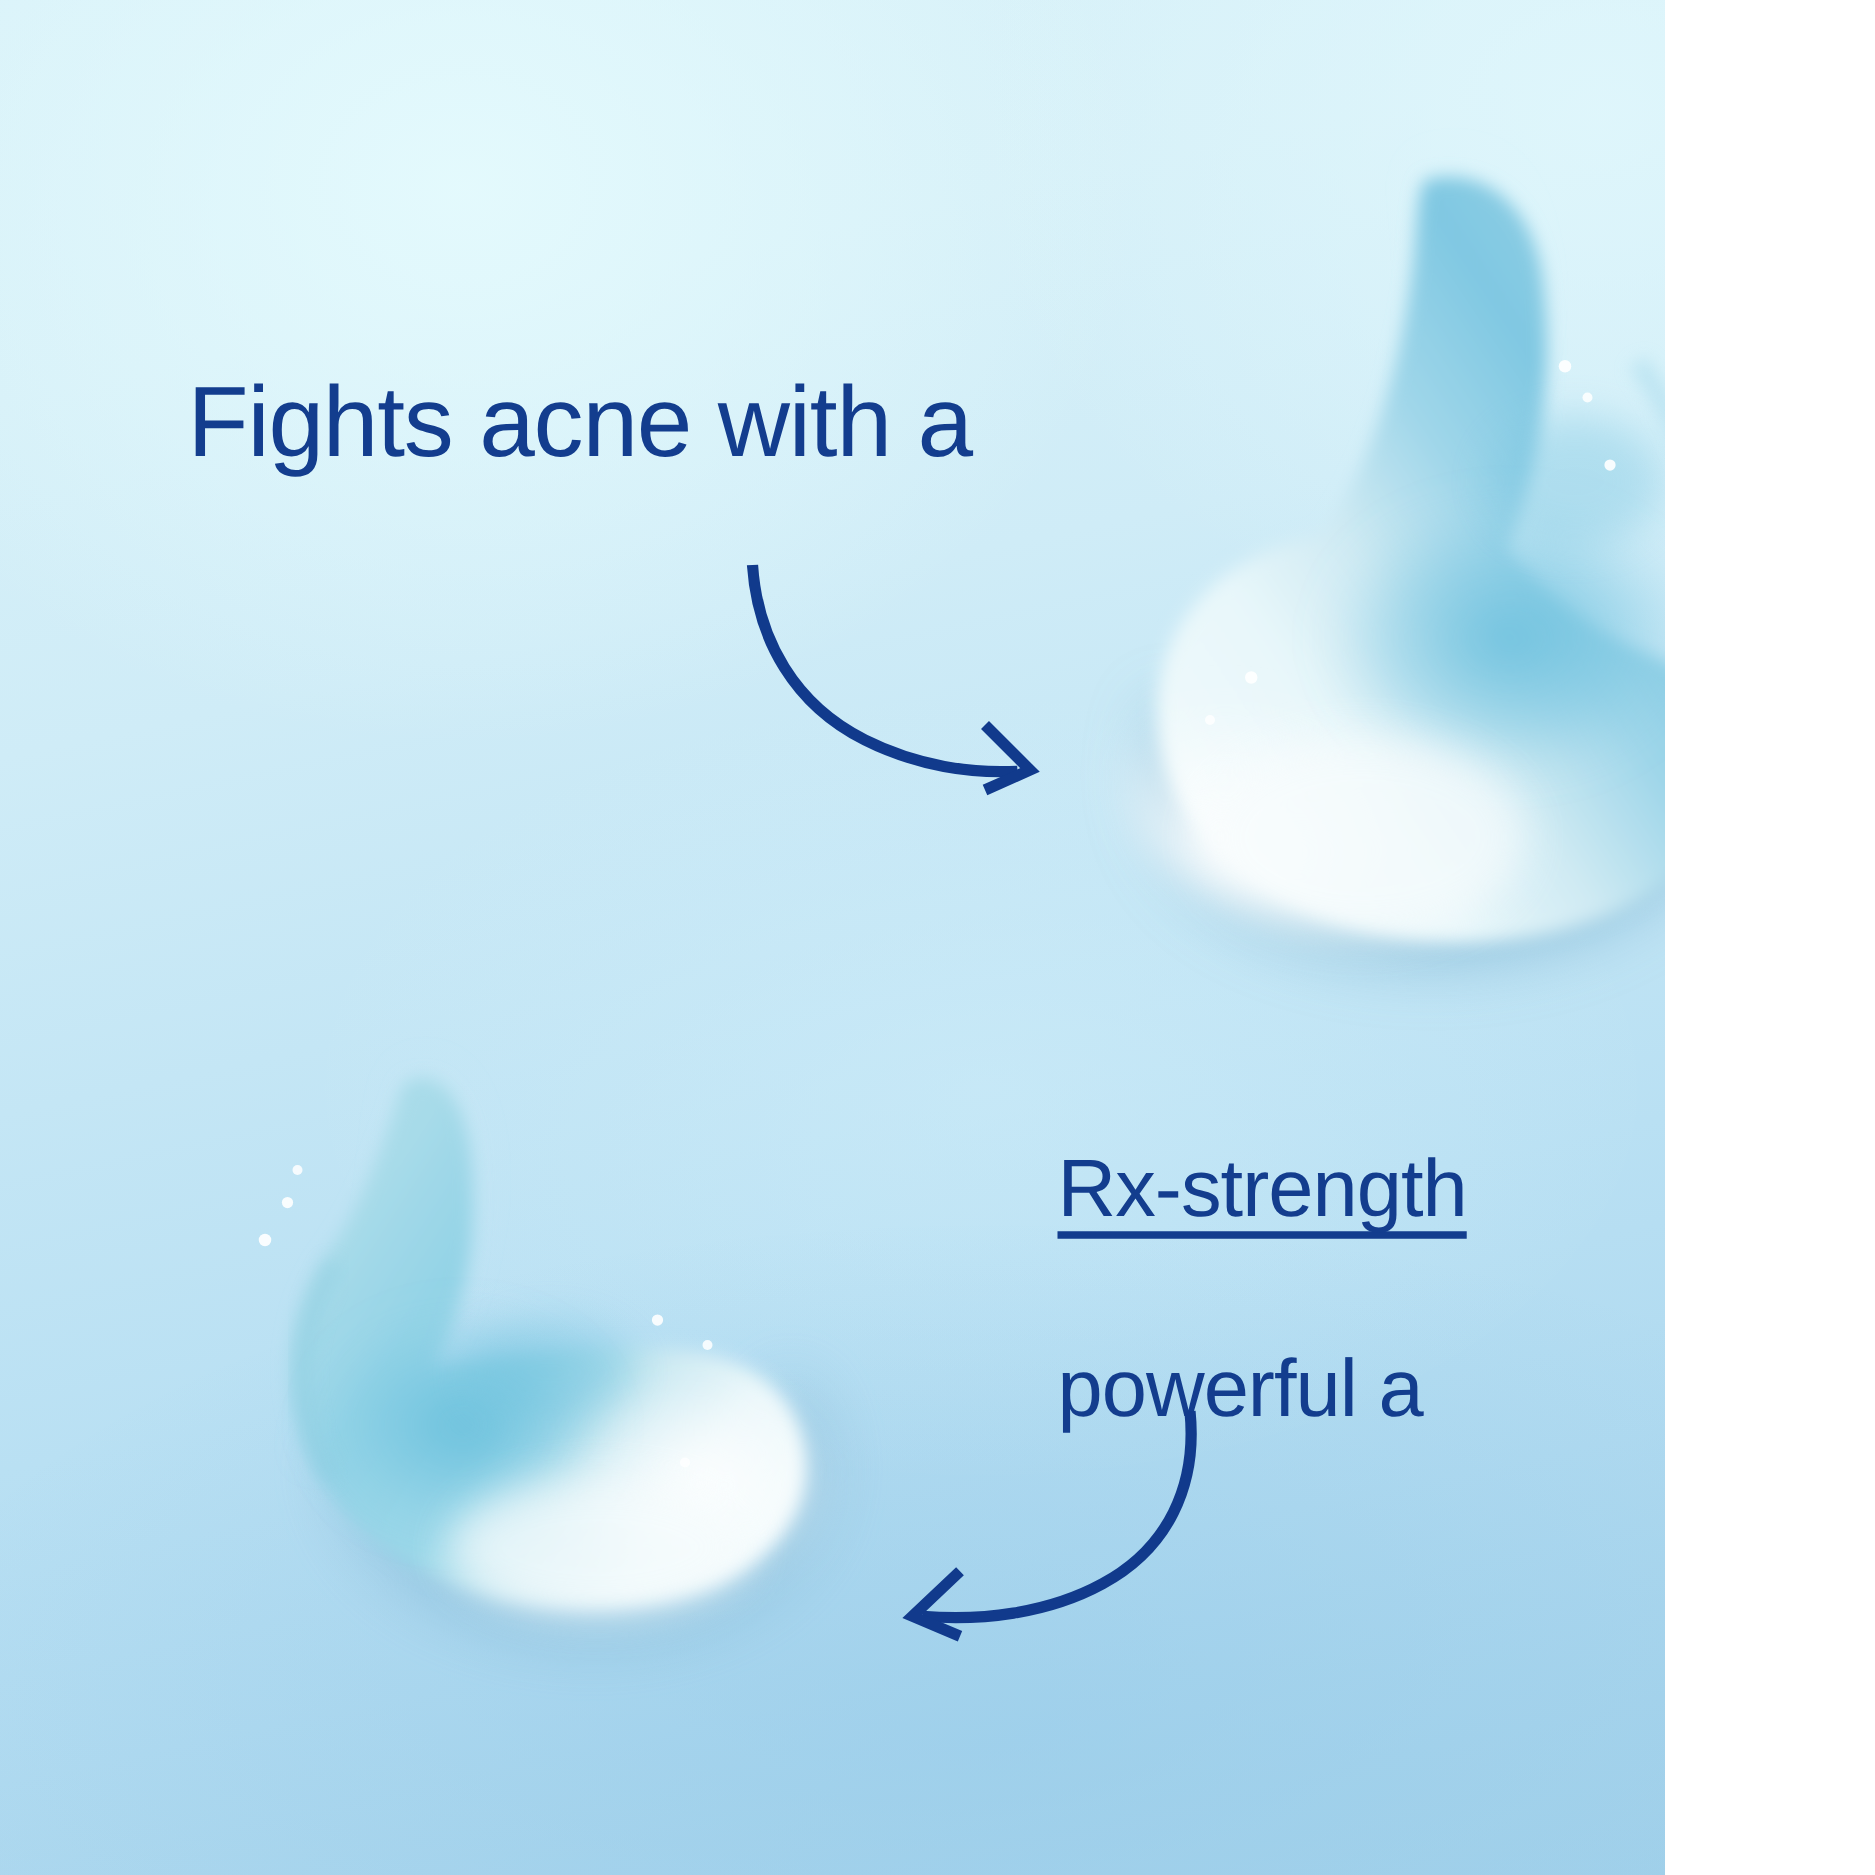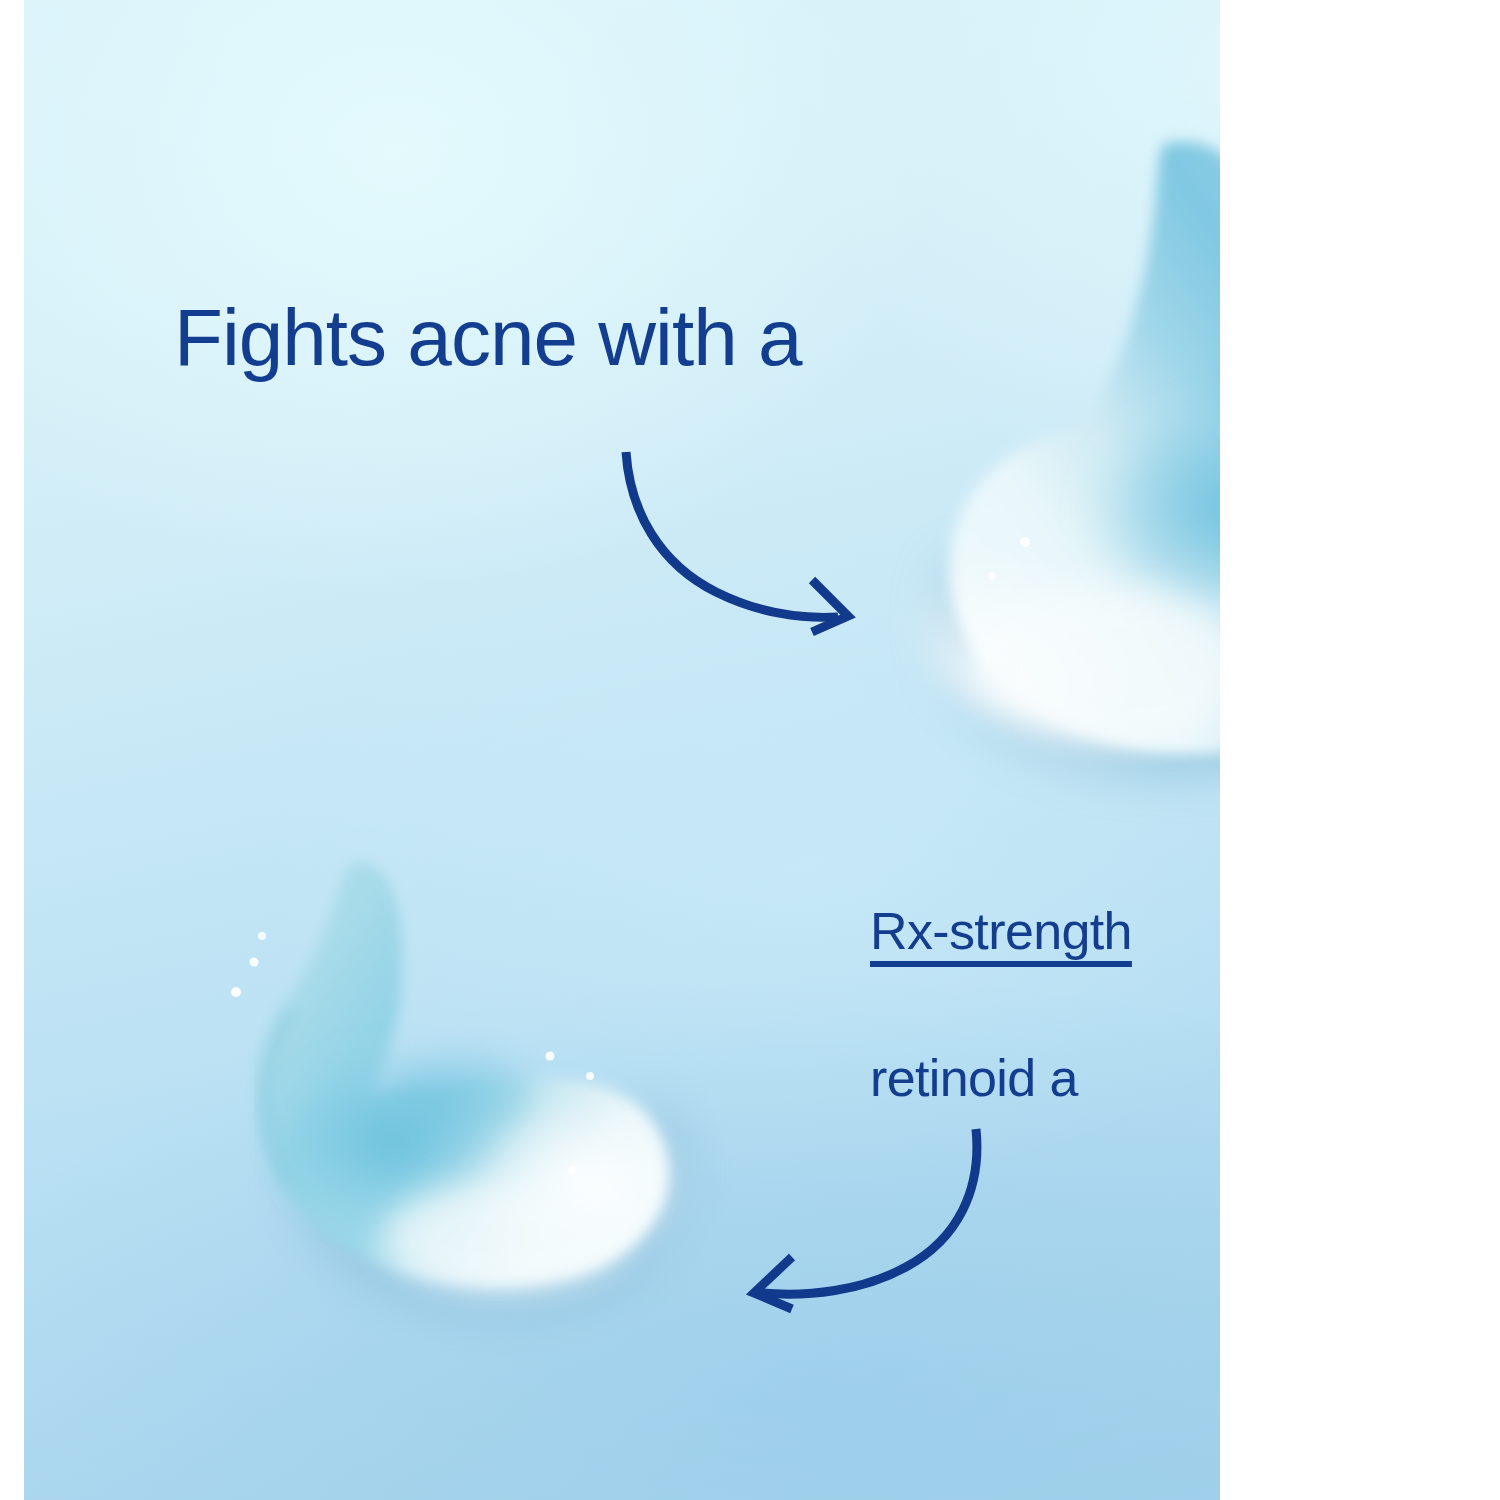--- a/index.html
+++ b/index.html
@@ -2,34 +2,33 @@
 <html><head>
 <meta charset="utf-8">
 <style>
   html, body {
     margin: 0;
     padding: 0;
     background: #ffffff;
   }
   #stage {
     position: relative;
-    width: 1196px;
+    width: 1332px;
     height: 1500px;
     overflow: hidden;
     font-family: "Liberation Sans", sans-serif;
     background: linear-gradient(168deg,
         #d9f2f9 0%,
         #d6f0f8 18%,
         #cfecf7 34%,
         #c4e6f5 50%,
         #b9e0f3 66%,
         #b0daf0 80%,
         #a7d4ec 92%,
         #a2d1ea 100%);
-    margin-left: 24px;
   }
 
   
   .tint {
     position: absolute;
     pointer-events: none;
     border-radius: 50%;
   }
   #tint-top-left {
     left: -180px; top: -300px;
@@ -66,21 +65,21 @@
     white-space: pre-line;
   }
   #headline-top {
     left: 150px;
     top: 218px;
     font-size: 80px;
   }
   #headline-bottom {
     left: 846px;
     top: 853px;
-    font-size: 52px;
+    font-size: 65px;
     text-align: left;
   }
   .hl-line { display: block; height: 95px; }
   .u {
     text-decoration: underline;
     text-decoration-thickness: 6px;
     text-underline-offset: 12px;
     text-decoration-skip-ink: none;
   }
 
@@ -285,21 +284,21 @@
       </g>
     </svg>
   </div>
 
   <div class="headline" id="headline-top">
     <span class="hl-line">Fights acne with a</span>
   </div>
 
   <div class="headline" id="headline-bottom">
     <span class="hl-line"><span class="u">Rx-strength</span></span>
-    <span class="hl-line">retinoid a</span>
+    <span class="hl-line">powerful a</span>
   </div>
 
   <svg class="arrow" id="arrow-top" width="280" height="190" style="left:588px; top:440px;" viewBox="0 0 280 190">
     <path d="M14,12
              C18,72 48,124 104,152
              C146,173 190,179 226,177"></path>
     <polyline points="200,140 236,176 200,192"></polyline>
   </svg>
 
   <svg class="arrow" id="arrow-bottom" width="300" height="200" style="left:690px; top:1115px;" viewBox="0 0 300 200">

